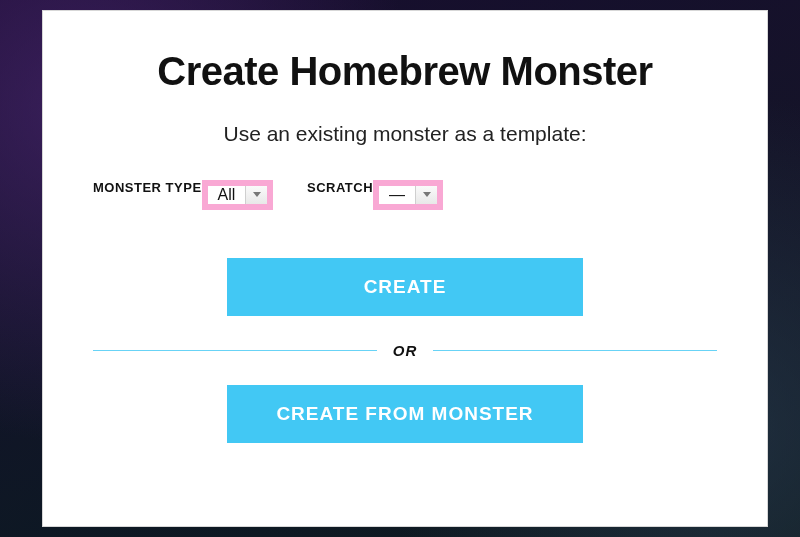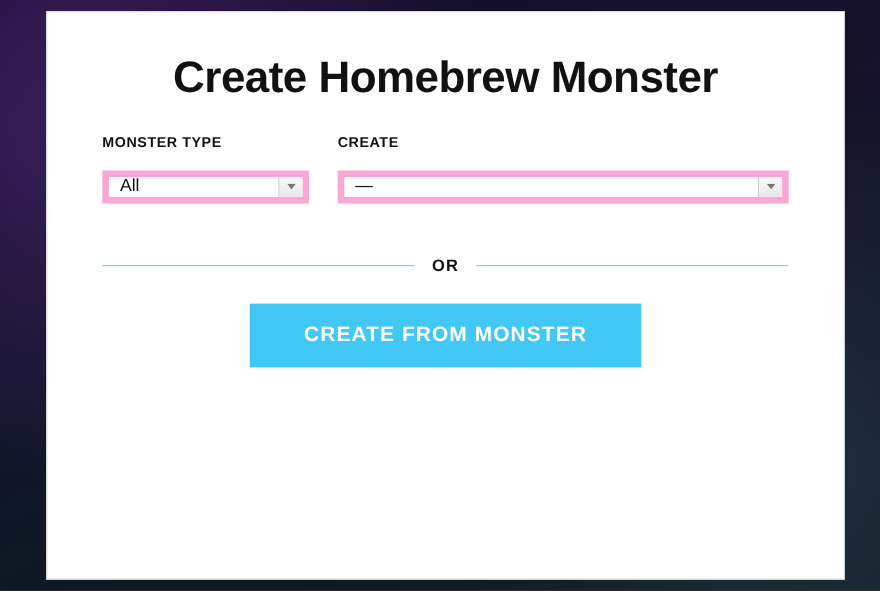--- a/index.html
+++ b/index.html
@@ -39,21 +39,21 @@
     text-align: center;
     font-size: 21px;
     color: #222;
     margin-bottom: 34px;
   }
   .form-row {
     display: flex;
     gap: 26px;
     margin-bottom: 48px;
   }
-  .field-group { display: flex; flex-direction: column; gap: 12px; }
+  .field-group { display: flex; flex-direction: row; }
   .field-group.type { width: 188px; }
   .field-group.monster { flex: 1; }
   .field-label {
     font-size: 13px;
     font-weight: 800;
     letter-spacing: 0.5px;
     color: #111;
     margin-bottom: 6px;
     font-family: "Arial Black", Arial, sans-serif;
   }
@@ -107,60 +107,63 @@
     height: 1px;
     background: #42c8f4;
     opacity: 0.8;
   }
   .divider-text {
     font-family: "Arial Black", Arial, sans-serif;
     font-weight: 900;
     font-size: 15px;
     color: #111;
     letter-spacing: 1px;
+    font-style: italic;
   }
 </style>
 </head>
 <body>
 
 <div class="bg-overlay"></div>
 
 <div class="modal">
 
   <h1 class="title">Create Homebrew Monster</h1>
 
+  <p class="subtitle">Use an existing monster as a template:</p>
 
   <div class="form-row">
 
     <div class="field-group type">
       <label class="field-label">MONSTER TYPE</label>
       <div class="select">
         <span class="select-value">All</span>
         <span class="select-handle">
           <svg width="8" height="6" viewBox="0 0 8 6">
               <path d="M0 0 L8 0 L4 5 Z" fill="#777"></path>
             </svg>
         </span>
       </div>
     </div>
 
     <div class="field-group monster">
-      <label class="field-label">CREATE</label>
+      <label class="field-label">SCRATCH</label>
       <div class="select">
         <span class="select-value">—</span>
         <span class="select-handle">
           <svg width="8" height="6" viewBox="0 0 8 6">
               <path d="M0 0 L8 0 L4 5 Z" fill="#777"></path>
             </svg>
         </span>
       </div>
     </div>
 
   </div>
 
+  <button class="btn">CREATE</button>
 
   <div class="divider">
     <div class="divider-line"></div>
     <span class="divider-text">OR</span>
     <div class="divider-line"></div>
   </div>
 
   <button class="btn">CREATE FROM MONSTER</button>
 
 </div>

